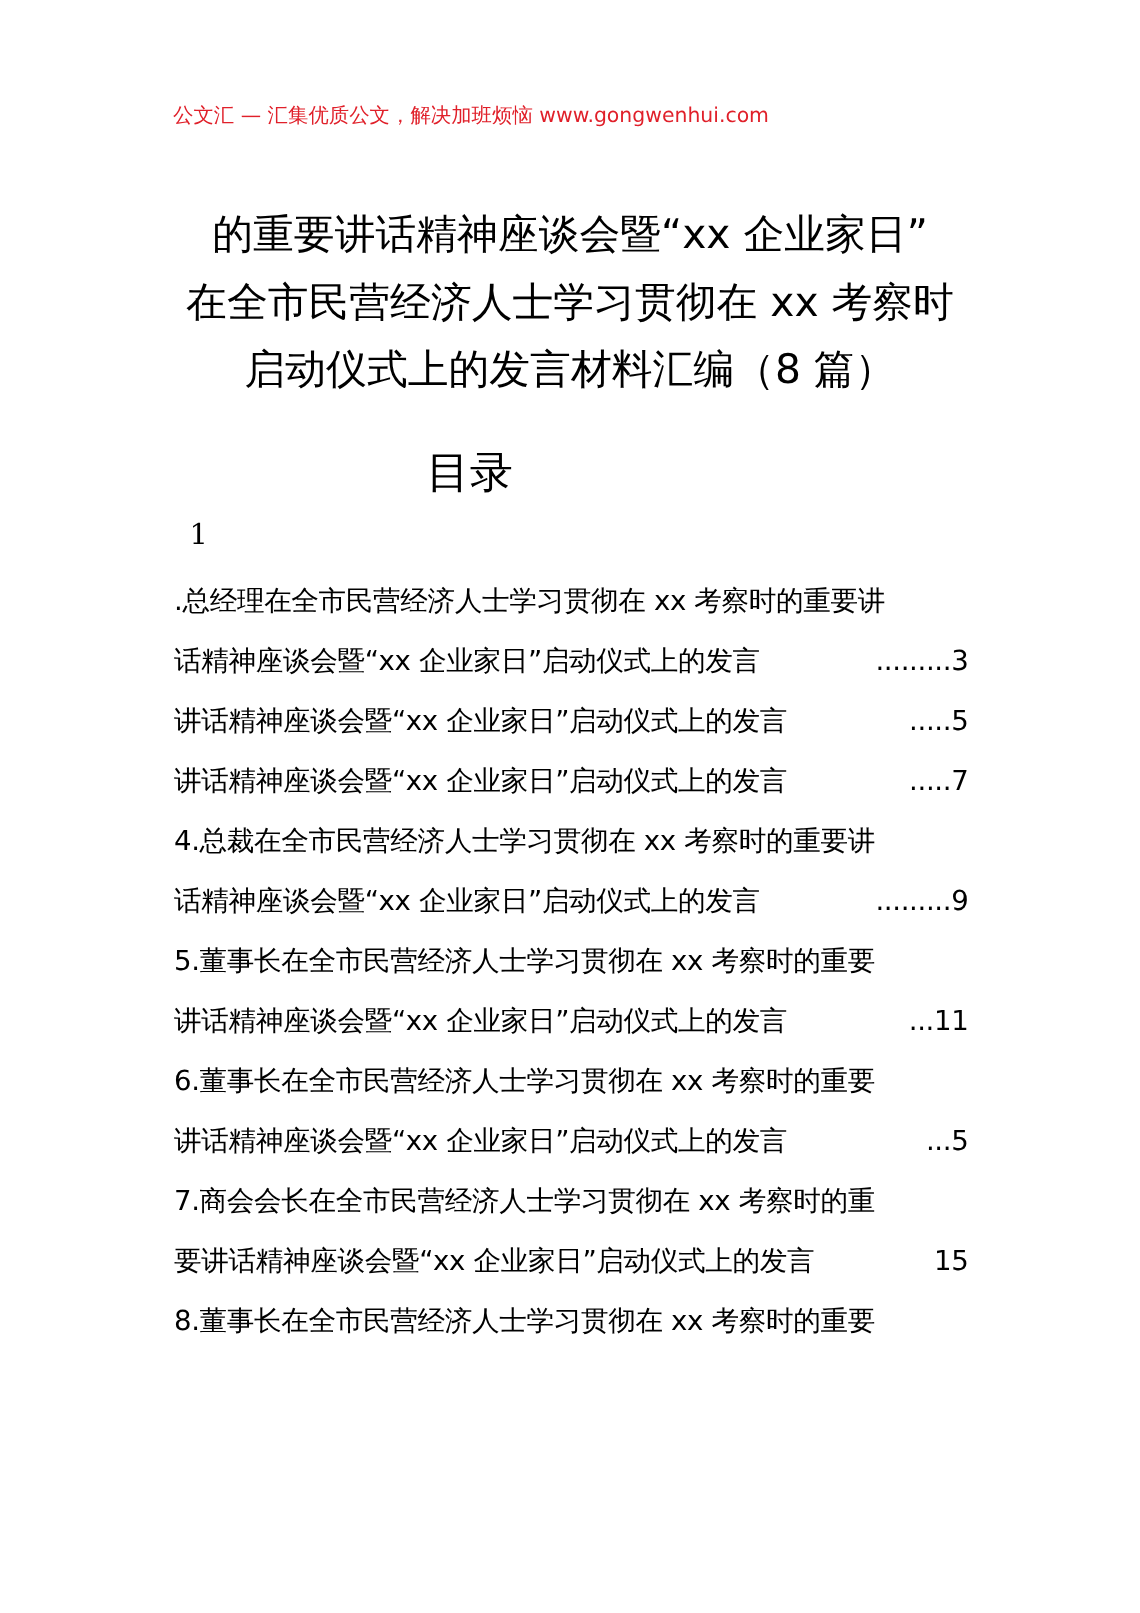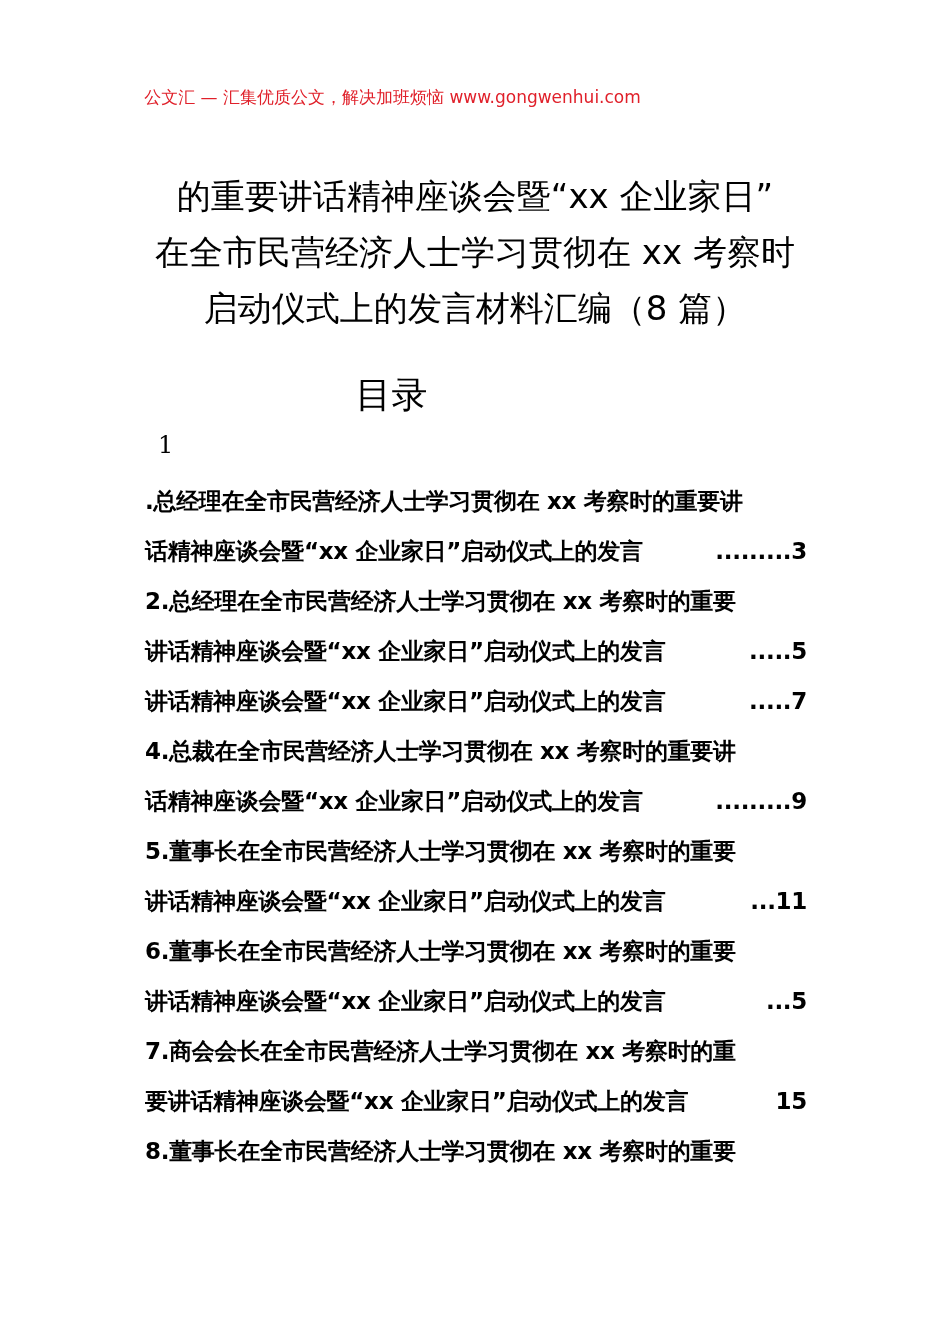--- a/index.html
+++ b/index.html
@@ -63,21 +63,20 @@
       left: 145px;
       width: 662px;
     }
     .toc-line {
       display: block;
       height: 50px;
       line-height: 50px;
       font-size: 23px;
       white-space: nowrap;
       letter-spacing: -0.3px;
-      font-weight: bold;
     }
     .toc-entry {
       display: block;
       cursor: pointer;
     }
     .toc-entry .toc-line.second {
       display: flex;
       justify-content: space-between;
     }
     .toc-entry .leader {
@@ -108,21 +107,20 @@
   <div class="toc-entry">
     <span class="toc-line">.总经理在全市民营经济人士学习贯彻在 xx 考察时的重要讲</span>
     <span class="toc-line second">
       <span>话精神座谈会暨“xx 企业家日”启动仪式上的发言</span>
       <span class="leader">.........</span>
       <span>3</span>
     </span>
   </div>
 
   <div class="toc-entry">
-    <span class="toc-line">2.总经理在全市民营经济人士学习贯彻在 xx 考察时的重要</span>
     <span class="toc-line second">
       <span>讲话精神座谈会暨“xx 企业家日”启动仪式上的发言</span>
       <span class="leader">.....</span>
       <span>5</span>
     </span>
   </div>
 
   <div class="toc-entry">
     <span class="toc-line second">
       <span>讲话精神座谈会暨“xx 企业家日”启动仪式上的发言</span>

